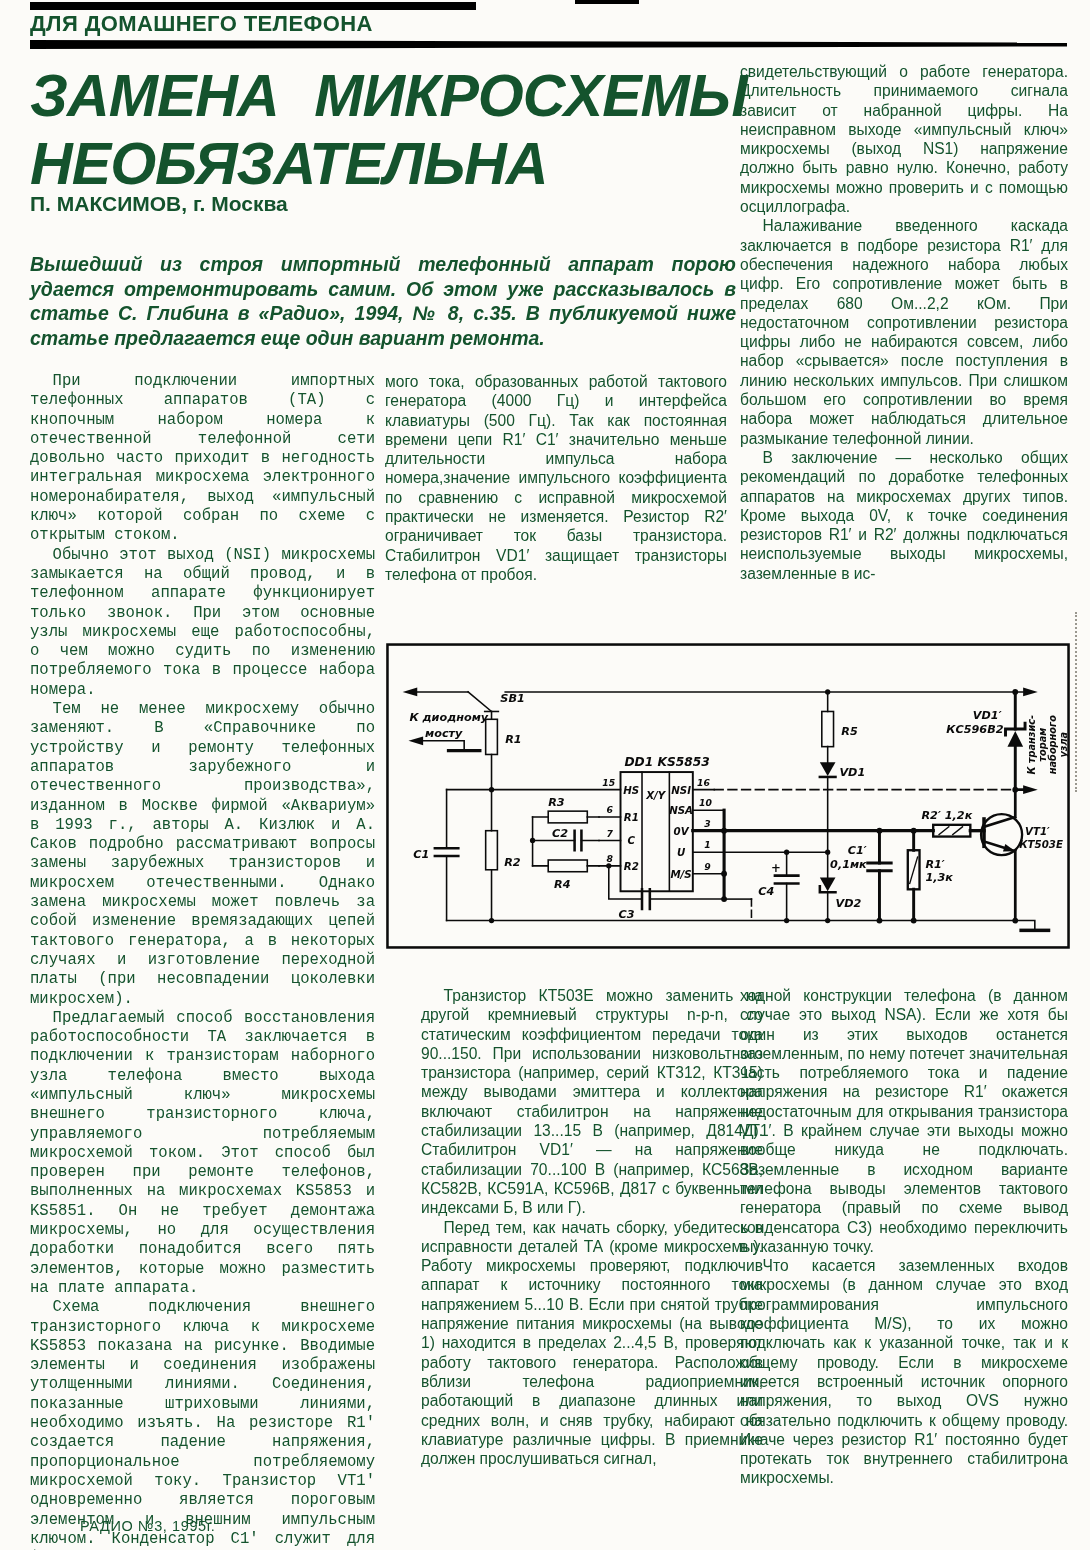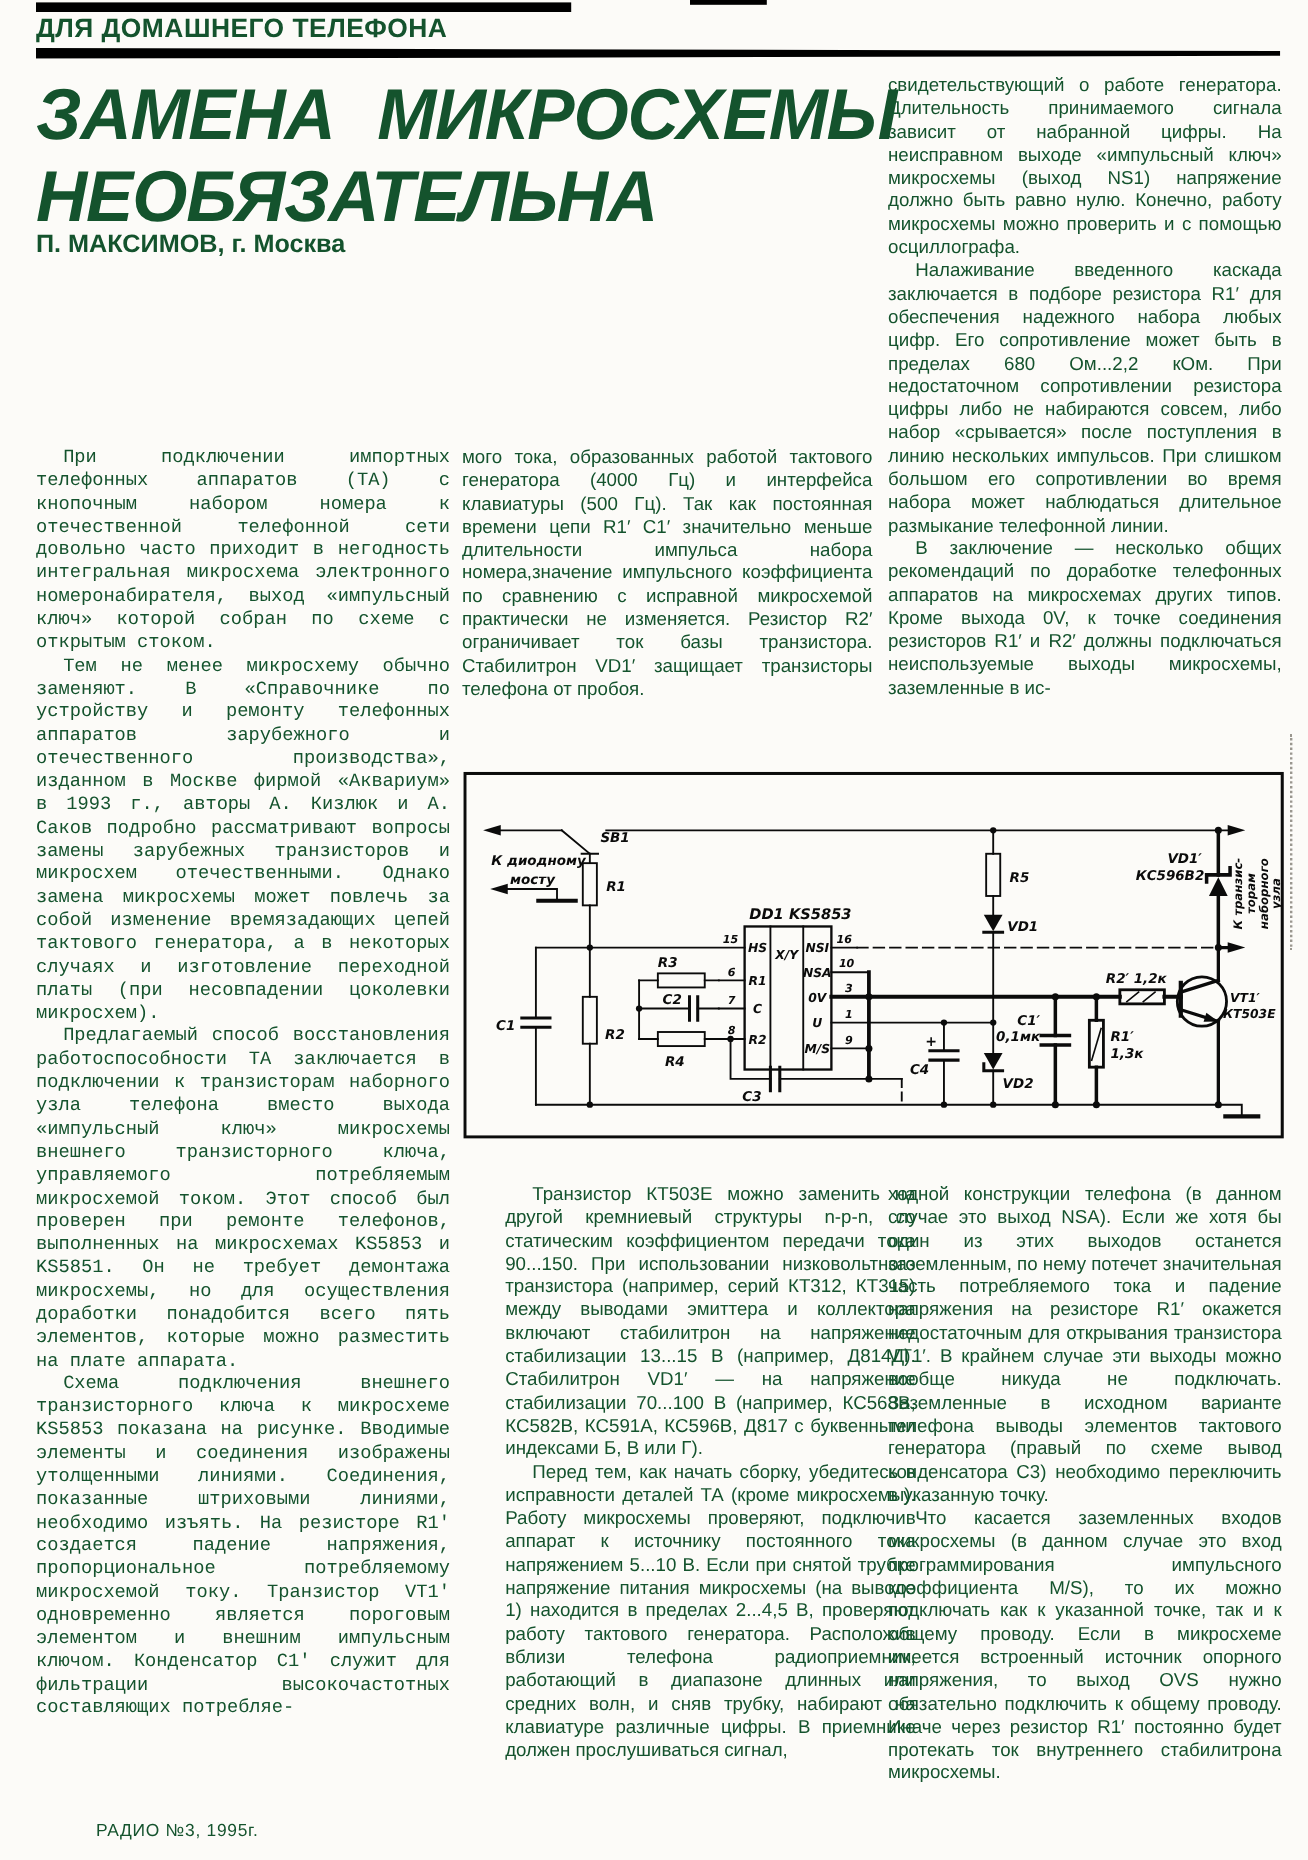--- a/index.html
+++ b/index.html
@@ -73,23 +73,25 @@
   <div class="kicker">ДЛЯ ДОМАШНЕГО ТЕЛЕФОНА</div>
   <div class="rule"></div>
 
   <div class="headline">
     <div>ЗАМЕНА МИКРОСХЕМЫ</div>
     <div>НЕОБЯЗАТЕЛЬНА</div>
   </div>
 
   <div class="author">П. МАКСИМОВ, г. Москва</div>
 
+  <div class="lead">Вышедший из строя импортный телефонный аппарат порою удается отремонтировать самим. Об этом уже рассказывалось в статье С. Глибина в «Радио», 1994, № 8, с.35. В публикуемой ниже статье предлагается еще один вариант ремонта.</div>
 
   <div class="col col-left">
     <p>При подключении импортных телефонных аппаратов (ТА) с кнопочным набором номера к отечественной телефонной сети довольно часто приходит в негодность интегральная микросхема электронного номеронабирателя, выход «импульсный ключ» которой собран по схеме с открытым стоком.</p>
+    <p>Обычно этот выход (NSI) микросхемы замыкается на общий провод, и в телефонном аппарате функционирует только звонок. При этом основные узлы микросхемы еще работоспособны, о чем можно судить по изменению потребляемого тока в процессе набора номера.</p>
     <p>Тем не менее микросхему обычно заменяют. В «Справочнике по устройству и ремонту телефонных аппаратов зарубежного и отечественного производства», изданном в Москве фирмой «Аквариум» в 1993 г., авторы А. Кизлюк и А. Саков подробно рассматривают вопросы замены зарубежных транзисторов и микросхем отечественными. Однако замена микросхемы может повлечь за собой изменение времязадающих цепей тактового генератора, а в некоторых случаях и изготовление переходной платы (при несовпадении цоколевки микросхем).</p>
     <p>Предлагаемый способ восстановления работоспособности ТА заключается в подключении к транзисторам наборного узла телефона вместо выхода «импульсный ключ» микросхемы внешнего транзисторного ключа, управляемого потребляемым микросхемой током. Этот способ был проверен при ремонте телефонов, выполненных на микросхемах KS5853 и KS5851. Он не требует демонтажа микросхемы, но для осуществления доработки понадобится всего пять элементов, которые можно разместить на плате аппарата.</p>
     <p>Схема подключения внешнего транзисторного ключа к микросхеме KS5853 показана на рисунке. Вводимые элементы и соединения изображены утолщенными линиями. Соединения, показанные штриховыми линиями, необходимо изъять. На резисторе R1′ создается падение напряжения, пропорциональное потребляемому микросхемой току. Транзистор VT1′ одновременно является пороговым элементом и внешним импульсным ключом. Конденсатор C1′ служит для фильтрации высокочастотных составляющих потребляе-</p>
   </div>
 
   <div class="col col-mid-top">
     <p class="noindent">мого тока, образованных работой тактового генератора (4000 Гц) и интерфейса клавиатуры (500 Гц). Так как постоянная времени цепи R1′ C1′ значительно меньше длительности импульса набора номера,значение импульсного коэффициента по сравнению с исправной микросхемой практически не изменяется. Резистор R2′ ограничивает ток базы транзистора. Стабилитрон VD1′ защищает транзисторы телефона от пробоя.</p>
   </div>
 
   <div class="col col-right-top">

